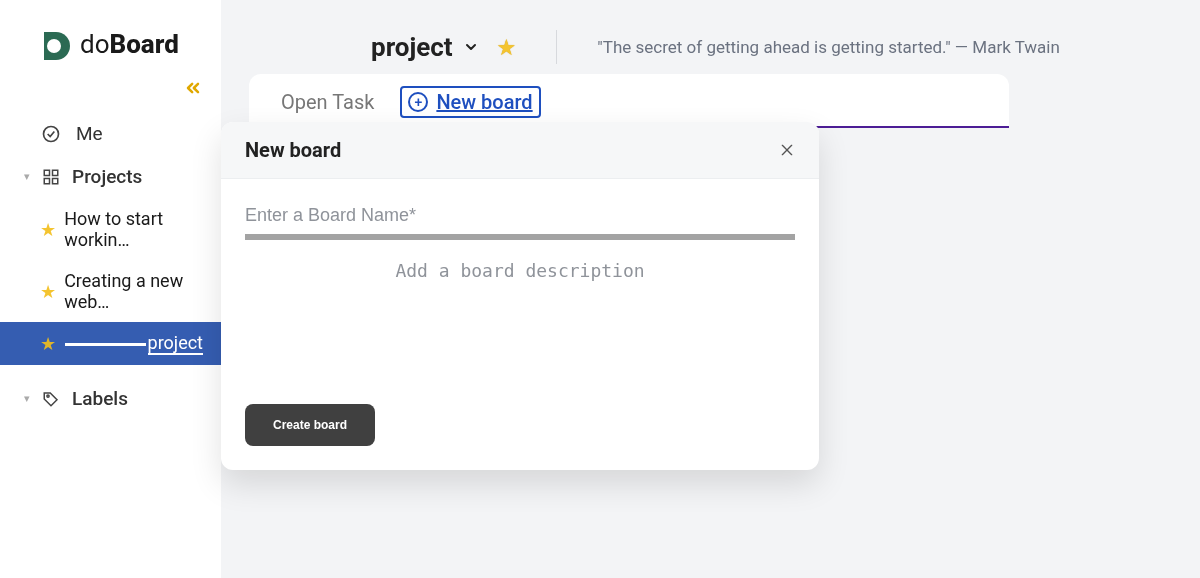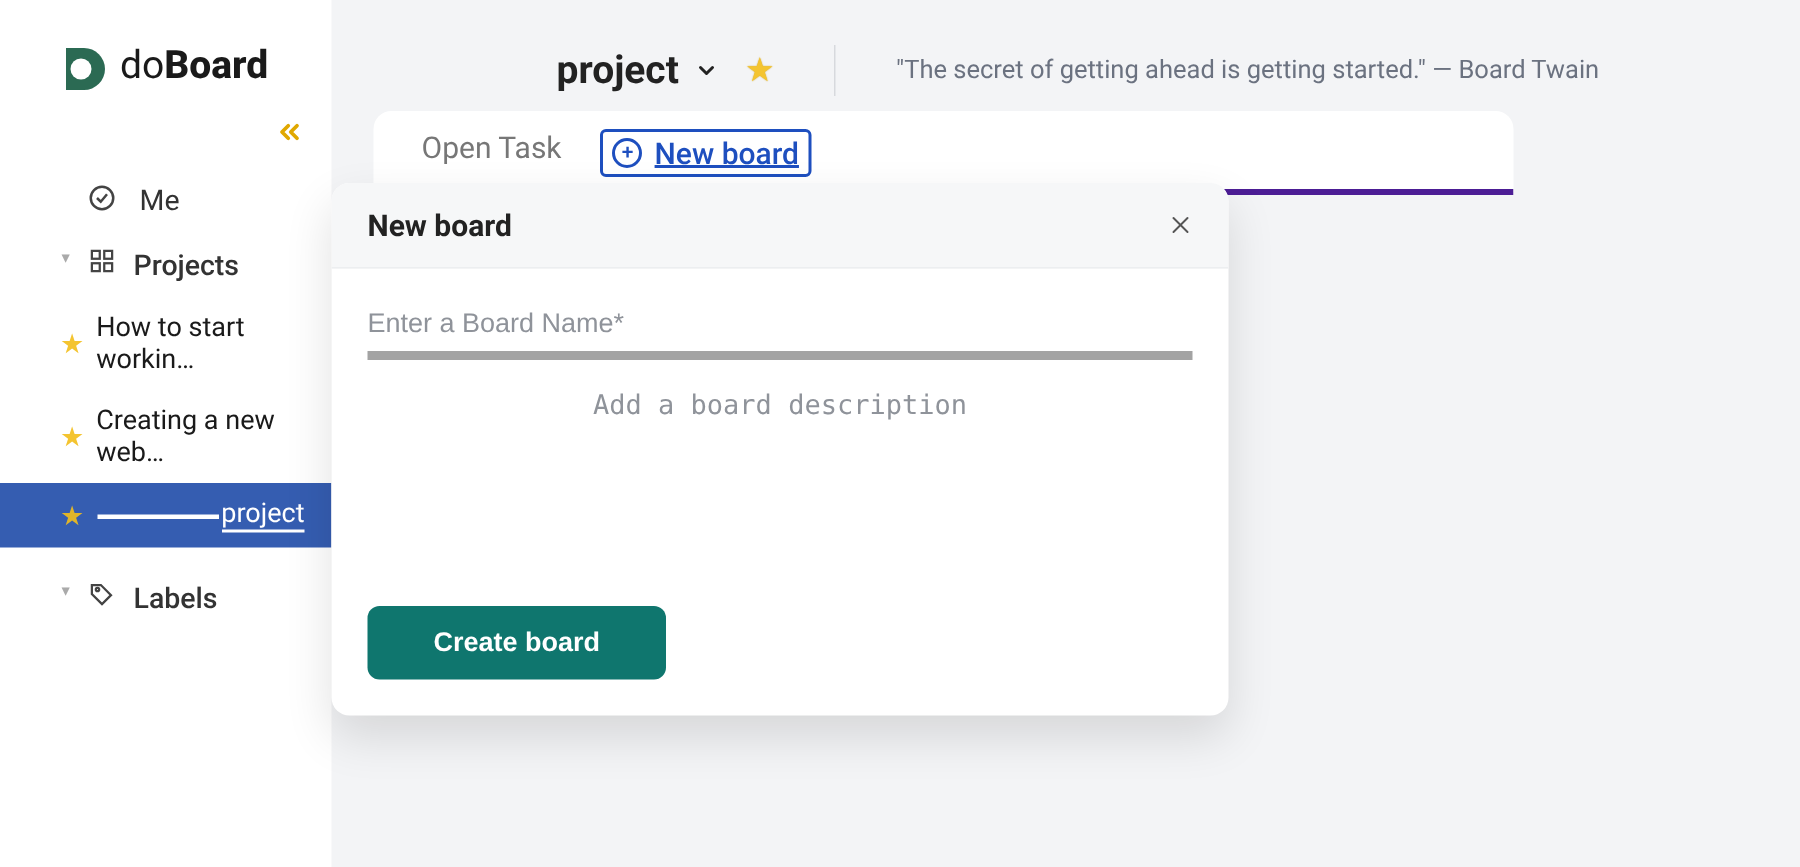--- a/index.html
+++ b/index.html
@@ -11,21 +11,21 @@
     .sidebar { width: 221px; background: #fff; display: flex; flex-direction: column; }
     .logo-row { display: flex; align-items: center; padding: 28px 20px 10px 40px; }
     .logo-mark { width: 32px; height: 32px; margin-right: 8px; }
     .logo-text { font-size: 26px; font-weight: 400; color: #1a1a1a; }
     .logo-text .bold { font-weight: 800; }
     
     .collapse-row { display: flex; justify-content: flex-end; padding: 8px 18px 4px 0; }
     .collapse-btn { color: #e0a800; font-size: 18px; cursor: pointer; }
     
     .nav { display: flex; flex-direction: column; padding-top: 10px; }
-    .nav-item { display: flex; align-items: flex-start; padding: 10px 18px 10px 40px; font-size: 19px; color: #333; cursor: pointer; position: relative; margin-left: 17px; }
+    .nav-item { display: flex; align-items: center; padding: 10px 18px 10px 40px; font-size: 19px; color: #333; cursor: pointer; position: relative; }
     .nav-item .icon { width: 22px; margin-right: 14px; display: inline-flex; justify-content: center; color: #555; }
     .nav-item.section { padding-left: 24px; font-weight: 500; }
     .nav-item.section .caret { width: 12px; font-size: 11px; color: #aaa; margin-right: 4px; }
     .nav-item.section .icon { margin-right: 10px; }
     
     .project-item { display: flex; align-items: center; padding: 10px 18px 10px 40px; font-size: 18px; cursor: pointer; }
     .project-item .star { width: 18px; margin-right: 8px; color: #f4c430; }
     .project-item.active { background: #355db1; color: #fff; }
     .project-item.active .project-label { border-bottom: 2px solid #fff; padding-bottom: 0; }
     .project-item.active .redact { display: inline-block; width: 88px; border-bottom: 3px solid #fff; margin-right: 2px; margin-bottom: -1px; }
@@ -37,37 +37,37 @@
     .project-switch { display: flex; align-items: center; font-size: 26px; font-weight: 700; color: #222; gap: 10px; cursor: pointer; }
     .project-switch .v { font-size: 16px; color: #444; }
     .big-star { font-size: 22px; color: #f4c430; text-shadow: 0 0 1px #c89b1b; }
     .divider { width: 1px; height: 34px; background: #d7d9dd; margin: 0 22px; }
     .quote { font-size: 17px; color: #6b7280; }
     .quote .q { }
     .quote .author { }
     
     .content-area { position: relative; padding: 0 28px; }
     
-    .tabbar { display: flex; align-items: flex-start; gap: 26px; padding: 12px 32px 8px 32px; background: #fff; border-radius: 12px 12px 0 0; border-bottom: 4px solid #4c1d95; width: 100%; max-width: 760px; }
+    .tabbar { display: flex; align-items: center; gap: 26px; padding: 12px 32px 8px 32px; background: #fff; border-radius: 12px 12px 0 0; border-bottom: 2px solid #4c1d95; width: 100%; max-width: 760px; }
     .tab { font-size: 20px; color: #777; cursor: pointer; }
     .newboard-tab { display: inline-flex; align-items: center; gap: 8px; padding: 2px 6px; border: 2px solid #1e4fbf; border-radius: 4px; color: #1e4fbf; font-size: 20px; font-weight: 500; cursor: pointer; }
     .newboard-tab .plus { display: inline-flex; width: 20px; height: 20px; border: 2px solid #1e4fbf; border-radius: 50%; align-items: center; justify-content: center; font-size: 14px; line-height: 1; }
     .newboard-tab .lbl { text-decoration: underline; }
     
     
     .modal { position: absolute; top: 48px; left: 0; width: 598px; background: #fff; border-radius: 12px; box-shadow: 0 14px 32px rgba(0,0,0,0.12); overflow: hidden; margin-left: 0; }
     .modal-head { display: flex; align-items: center; justify-content: space-between; padding: 16px 24px; background: #f6f7f8; border-bottom: 1px solid #eceef0; }
     .modal-title { font-size: 20px; font-weight: 700; color: #222; }
     .modal-close { color: #555; font-size: 18px; cursor: pointer; }
     .modal-body { padding: 18px 24px 24px 24px; }
     .field-name { width: 100%; border: none; border-bottom: 6px solid #a3a3a3; font-size: 18px; padding: 8px 0; outline: none; color: #333; }
     .field-name::placeholder { color: #8f939a; }
     .field-desc { width: 100%; border: none; font-size: 18px; padding: 20px 0 8px 0; outline: none; resize: none; height: 160px; color: #333; text-align: center; }
     .field-desc::placeholder { color: #8f939a; }
-    .create-btn { background: #0f766e; color: #fff; border: none; border-radius: 8px; padding: 14px 44px; font-size: 18px; font-weight: 700; cursor: pointer; }
+    .create-btn { background: #404040; color: #fff; border: none; border-radius: 8px; padding: 14px 28px; font-size: 12px; font-weight: 700; cursor: pointer; }
     
     svg { display: block; }
   </style>
 </head>
 <body>
 
 <div class="app">
 
   <aside class="sidebar">
     <div class="logo-row">
@@ -152,21 +152,21 @@
           <svg width="16" height="16" viewBox="0 0 24 24" fill="none" stroke="#222" stroke-width="3" stroke-linecap="round" stroke-linejoin="round">
               <polyline points="6 9 12 15 18 9"></polyline>
             </svg>
         </span>
       </div>
       <span class="big-star">★</span>
       <span class="divider"></span>
       <span class="quote">
         <span class="q">"The secret of getting ahead is getting started."</span>
         <span> </span>
-        <span class="author">— Board Twain</span>
+        <span class="author">— Mark Twain</span>
       </span>
     </div>
 
     <div class="content-area">
       <div class="tabbar">
         <span class="tab">Open Task</span>
         <span class="newboard-tab">
           <span class="plus">+</span>
           <span class="lbl">New board</span>
         </span>

